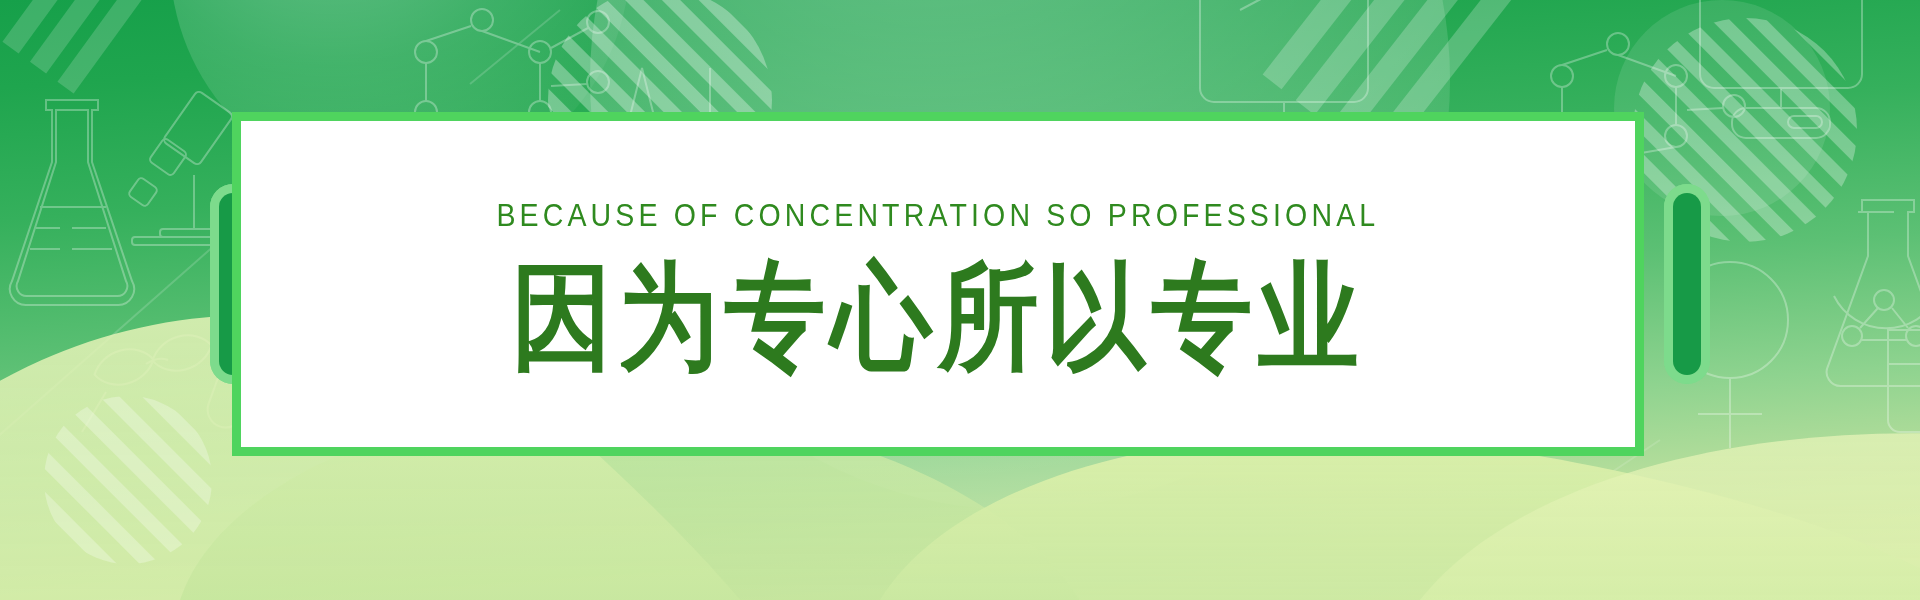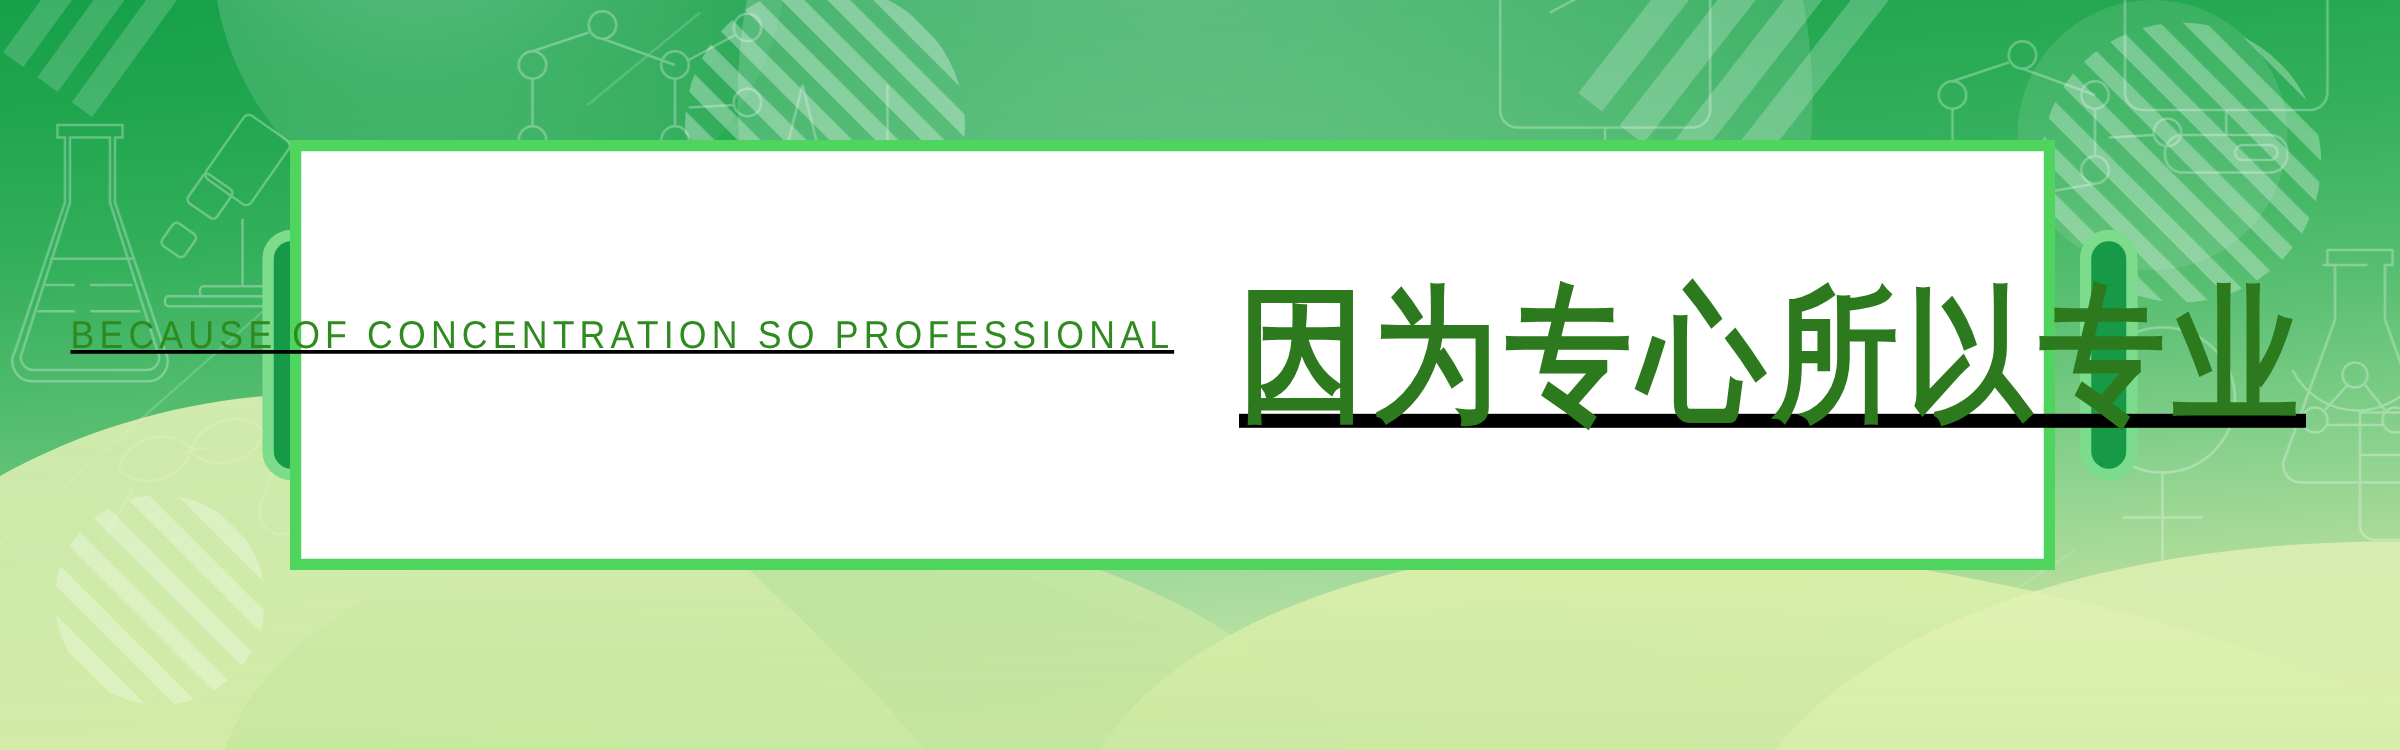--- a/index.html
+++ b/index.html
@@ -52,24 +52,23 @@
   .tab-right{right:0px;}
 
   .card{
     position:absolute;
     left:22px;top:12px;
     width:1412px;height:344px;
     background:#ffffff;
     border:9px solid #4fd45e;
     box-sizing:border-box;
     display:flex;
-    flex-direction:row;
+    flex-direction:column;
     align-items:center;
     justify-content:center;
-    text-decoration:underline;
   }
 
   .subtitle{
     color:#2f8a1f;
     font-size:31px;
     line-height:1;
     letter-spacing:4.5px;
     font-weight:400;
     white-space:nowrap;
     font-family:"Liberation Sans","DejaVu Sans",sans-serif;

